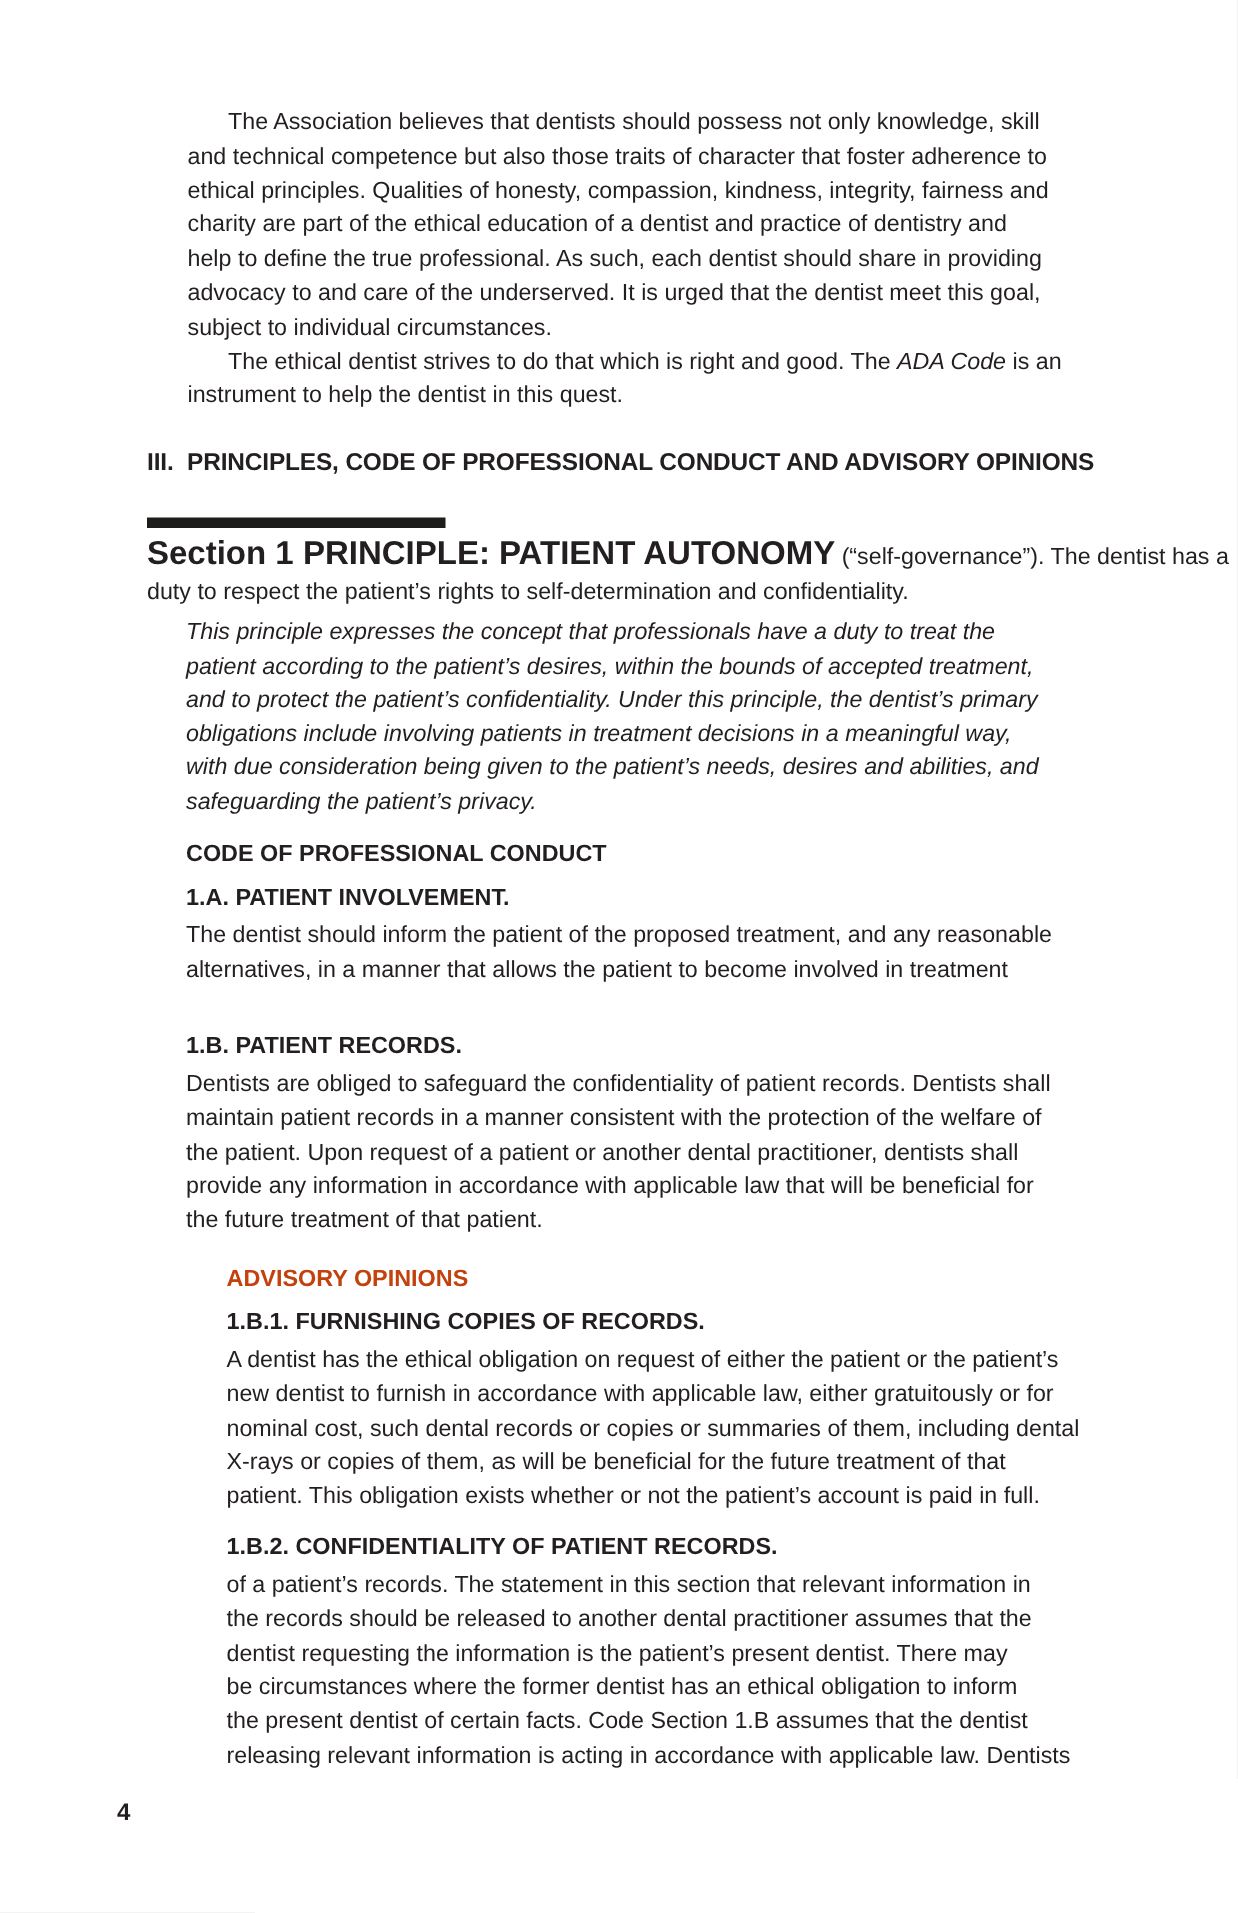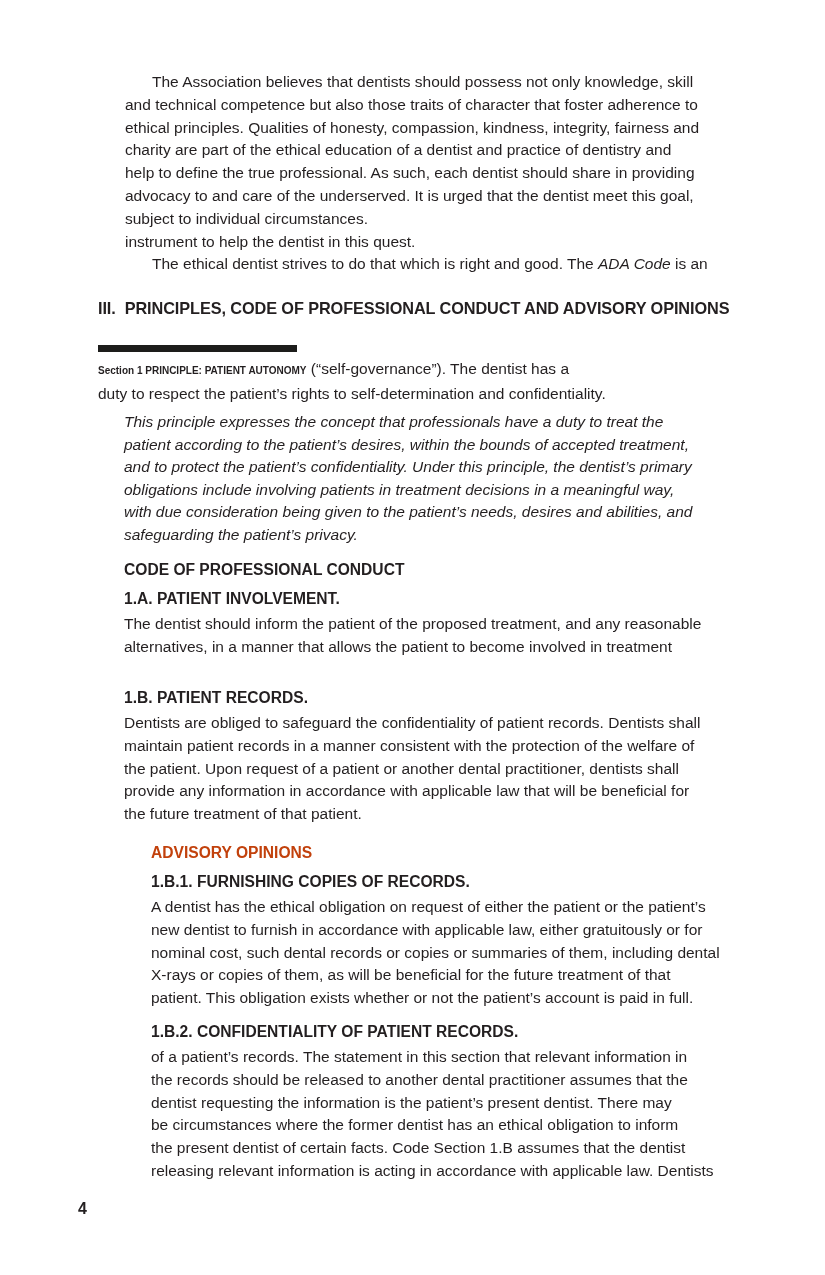--- a/index.html
+++ b/index.html
@@ -18,41 +18,41 @@
   .tb { line-height:22.8px; }
   .line { white-space:nowrap; }
   .indent { padding-left:27px; }
   .ital { font-style:italic; }
   .part-heading {
     font-size:16.3px; font-weight:700; letter-spacing:-0.1px; white-space:nowrap;
   }
   .part-num { display:inline-block; margin-right:9px; }
   .rule { background:#1d1d1b; width:199px; height:7px; }
   .sec1 { line-height:23px; }
-  .sec1 .b { font-weight:700; font-size:10px; }
+  .sec1 .b { font-weight:700; font-size:22px; }
   .principle { font-style:italic; line-height:22.6px; }
   .sub-heading { font-weight:700; font-size:15.6px; white-space:nowrap; }
   .gray { color:#c2410c; }
   .pagenum { font-weight:700; font-size:16px; }
 </style>
 </head>
 <body>
 
 <div class="page">
 
   <div class="abs tb" style="left:125px; top:71px;">
     <div class="line indent">The Association believes that dentists should possess not only knowledge, skill</div>
     <div class="line">and technical competence but also those traits of character that foster adherence to</div>
     <div class="line">ethical principles. Qualities of honesty, compassion, kindness, integrity, fairness and</div>
     <div class="line">charity are part of the ethical education of a dentist and practice of dentistry and</div>
     <div class="line">help to define the true professional. As such, each dentist should share in providing</div>
     <div class="line">advocacy to and care of the underserved. It is urged that the dentist meet this goal,</div>
     <div class="line">subject to individual circumstances.</div>
+    <div class="line indent"><span>The ethical dentist strives to do that which is right and good. The </span><span class="ital">ADA Code</span><span> is an</span></div>
     <div class="line">instrument to help the dentist in this quest.</div>
-    <div class="line indent"><span>The ethical dentist strives to do that which is right and good. The </span><span class="ital">ADA Code</span><span> is an</span></div>
   </div>
 
   <div class="abs part-heading" style="left:98px; top:299px;"><span class="part-num">III.</span><span>PRINCIPLES, CODE OF PROFESSIONAL CONDUCT AND ADVISORY OPINIONS</span></div>
 
   <div class="abs rule" style="left:98px; top:345px;"></div>
 
   <div class="abs sec1" style="left:98px; top:357px;">
     <div class="line"><span class="b">Section 1 PRINCIPLE: PATIENT AUTONOMY</span><span> (“self-governance”). The dentist has a</span></div>
     <div class="line">duty to respect the patient’s rights to self-determination and confidentiality.</div>
   </div>

